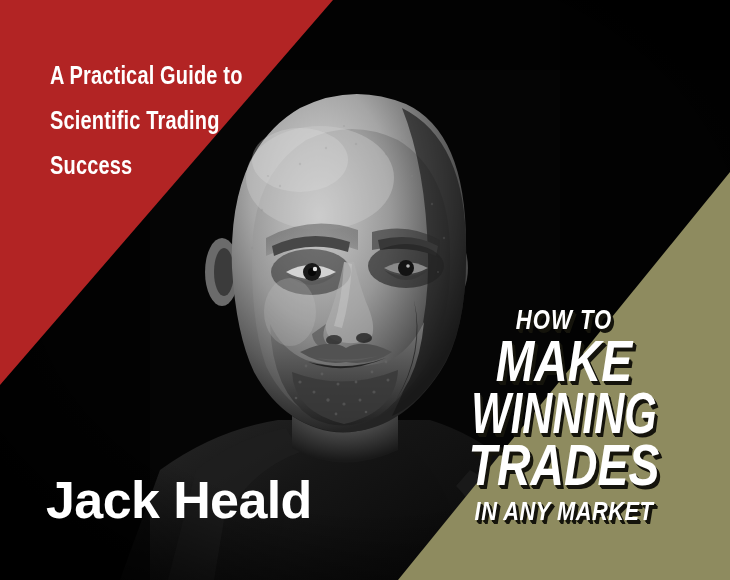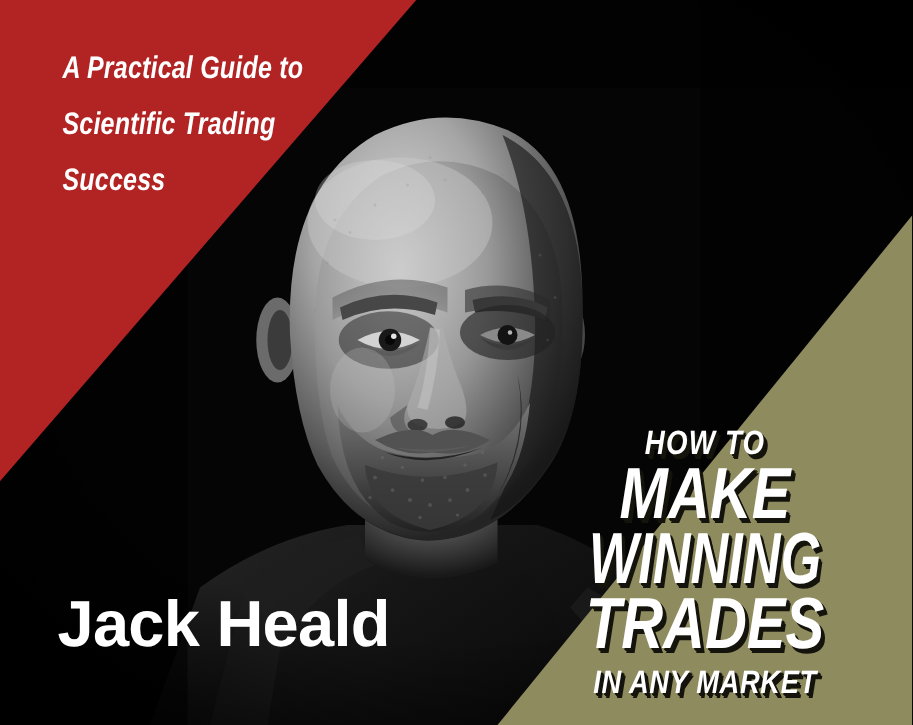--- a/index.html
+++ b/index.html
@@ -35,23 +35,22 @@
     position: absolute;
     inset: 0;
     width: 730px;
     height: 580px;
   }
 
   
   .subtitle-block {
     position: absolute;
     left: 50px;
-    top: 32px;
+    top: 53px;
     width: 250px;
-    font-style: italic;
   }
   .subtitle-line {
     color: #ffffff;
     font-family: "Liberation Sans Narrow", "Liberation Sans", sans-serif;
     font-size: 25px;
     font-weight: 700;
     line-height: 45px;
     letter-spacing: 0.2px;
     transform: scaleX(0.80);
     transform-origin: left center;
@@ -71,21 +70,20 @@
     white-space: nowrap;
   }
 
   
   .title-block {
     position: absolute;
     right: 36px;
     top: 305px;
     width: 260px;
     text-align: center;
-    margin-top: 34px;
   }
   .title-line {
     color: #ffffff;
     font-family: "Liberation Sans Narrow", "Liberation Sans", sans-serif;
     font-weight: 700;
     font-style: italic;
     white-space: nowrap;
     text-shadow:
        3px 3px 0 #15140c,
        4px 4px 0 #15140c,

